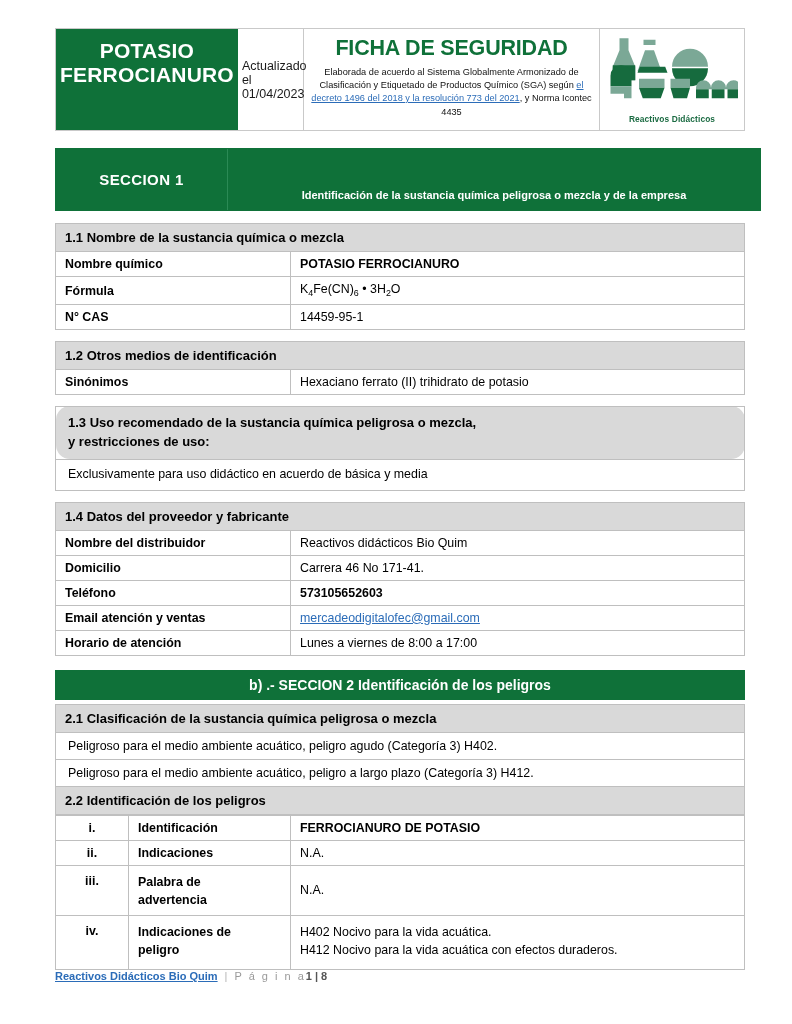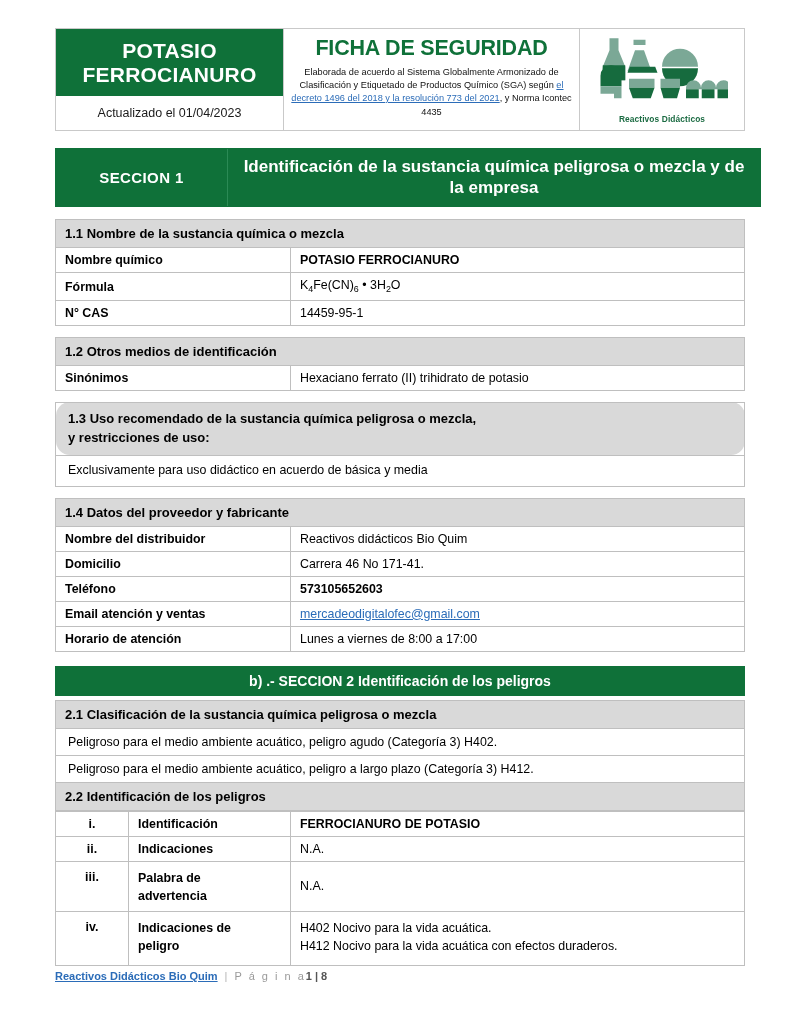--- a/index.html
+++ b/index.html
@@ -26,25 +26,25 @@
 
   
   .header {
     display: flex;
     width: 690px;
     border: 1px solid #c9c9c9;
     box-sizing: border-box;
     background: #fff;
   }
   .hdr-left {
-    width: 228px;
+    width: 248px;
     border-right: 1px solid #c9c9c9;
     box-sizing: border-box;
     display: flex;
-    flex-direction: column;
+    flex-direction: row;
   }
   .hdr-title-block {
     background: #0F7139;
     color: #ffffff;
     font-size: 21px;
     font-weight: bold;
     line-height: 1.12;
     text-align: center;
     padding: 10px 4px 10px 4px;
     letter-spacing: 0.2px;
@@ -122,29 +122,30 @@
     display: flex;
     align-items: center;
     justify-content: center;
     border-right: 1px solid #2b8a55;
     padding: 9px 4px;
     box-sizing: border-box;
     letter-spacing: 0.4px;
   }
   .sec-banner .sec-txt {
     flex: 1;
-    font-size: 17px;
+    font-size: 11px;
     font-weight: bold;
     text-align: center;
     display: flex;
     align-items: center;
     justify-content: center;
     padding: 8px 10px;
     line-height: 1.22;
     box-sizing: border-box;
+    margin-top: 32px;
   }
   .sec-banner-solo {
     width: 690px;
     box-sizing: border-box;
     background: #0F7139;
     color: #ffffff;
     font-size: 14px;
     font-weight: bold;
     text-align: center;
     padding: 6px 4px;

